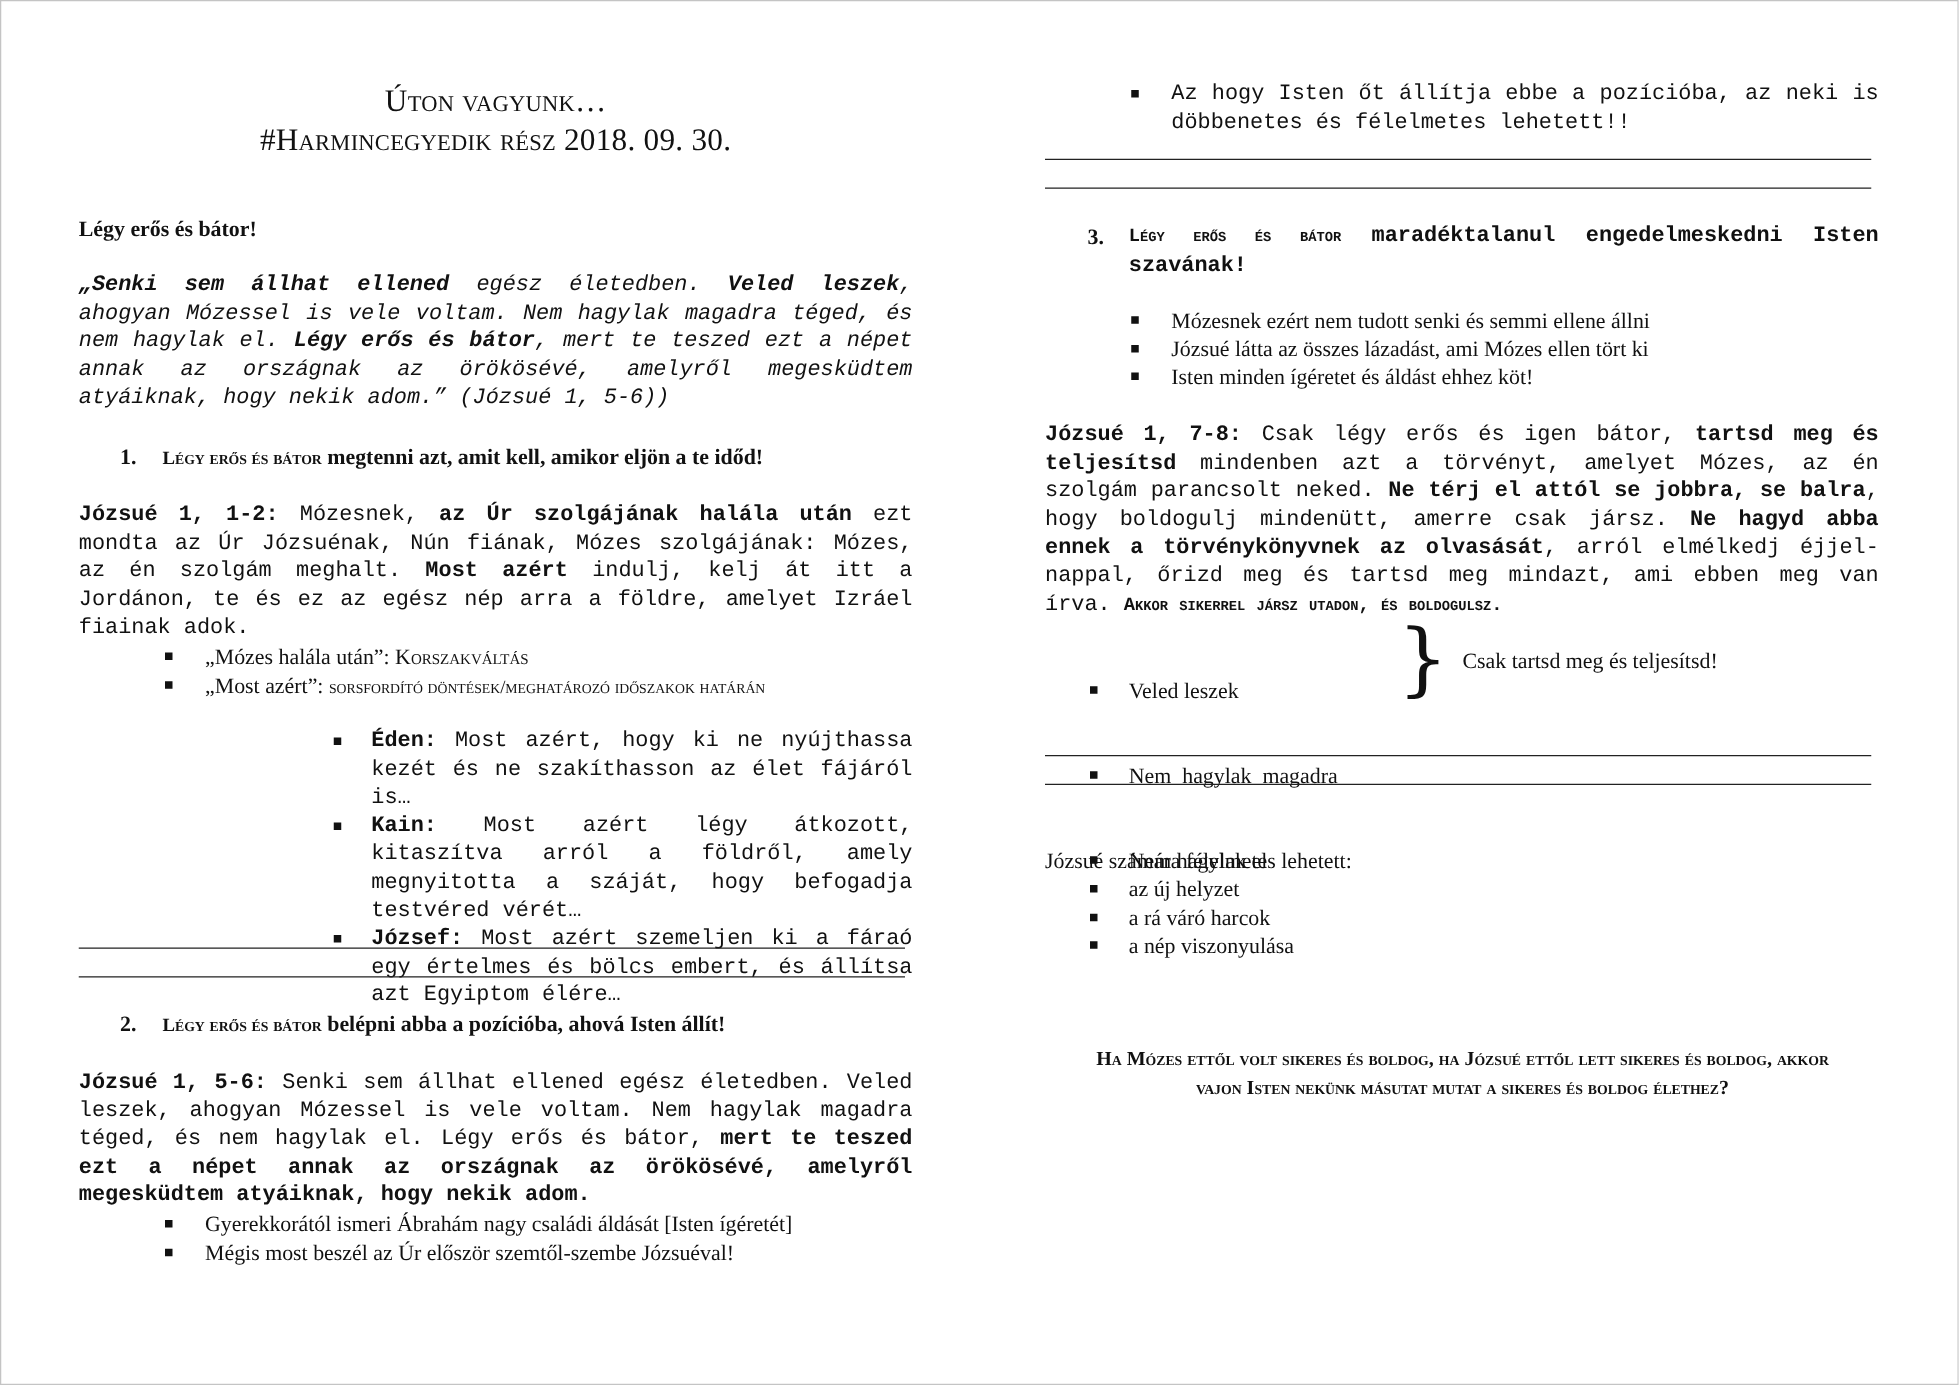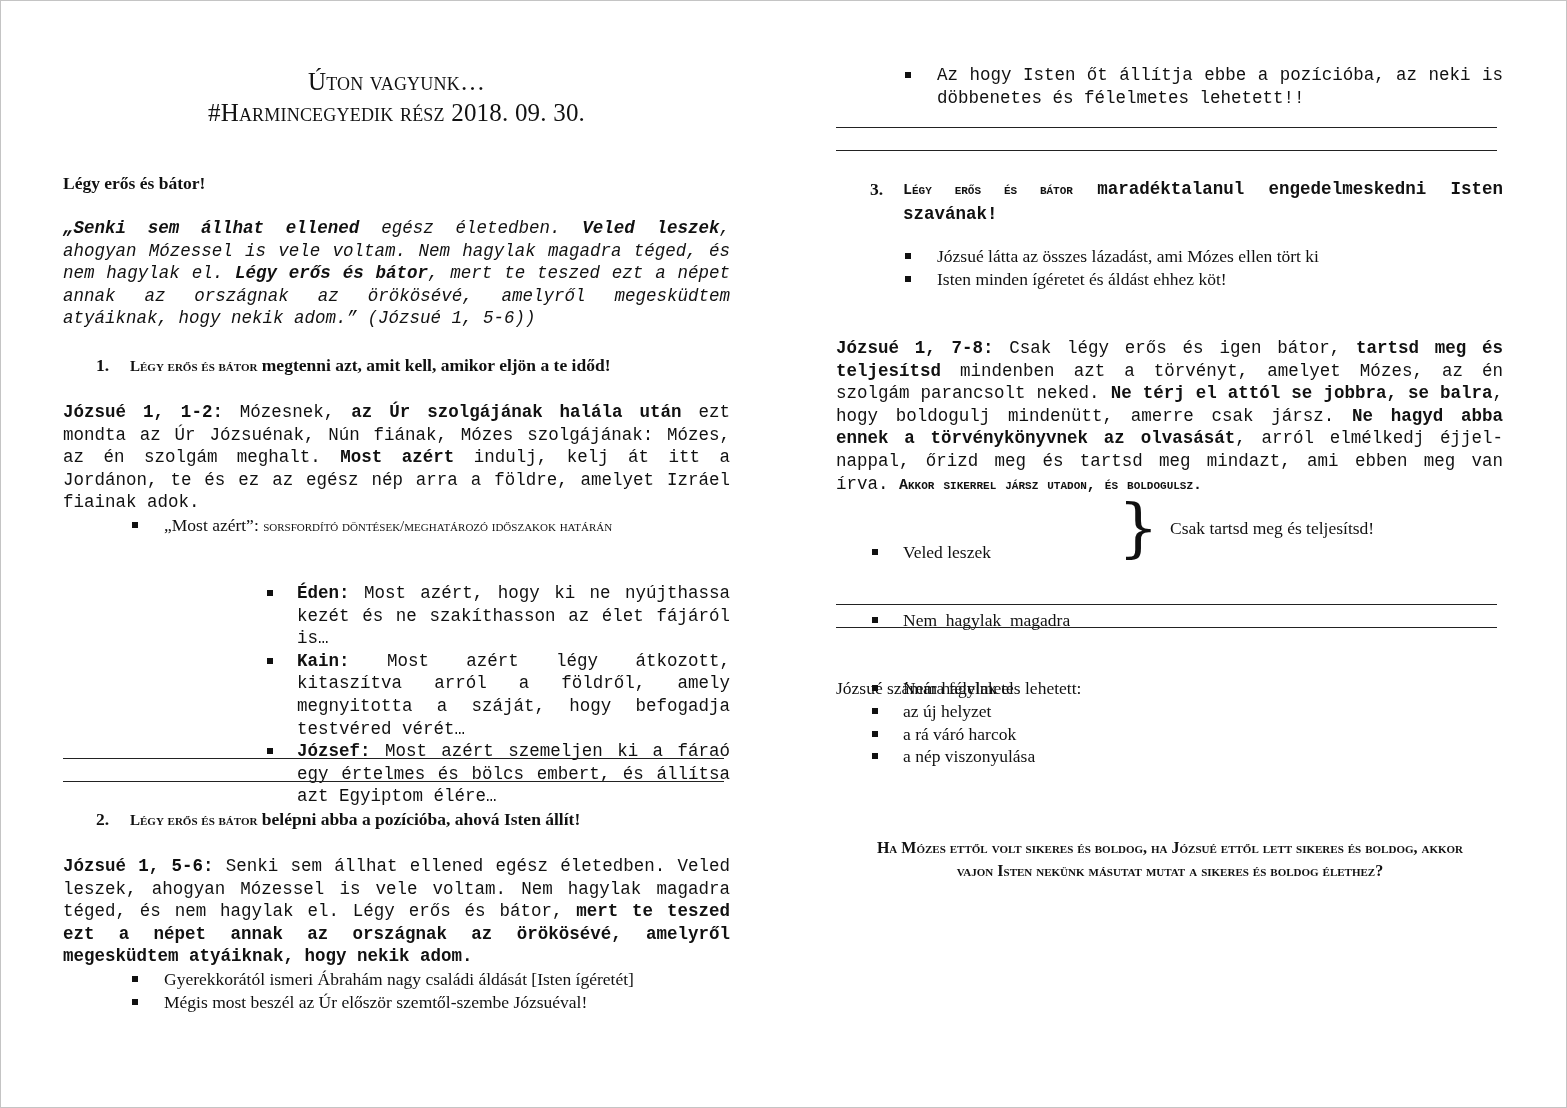--- a/index.html
+++ b/index.html
@@ -42,20 +42,21 @@
 
 <div class="col" style="left:96px;width:640px;top:354px;" data-name="section-1-heading">
   <span class="hnum heading" data-name="section-1-number">1.</span><span class="heading sc-small" data-name="section-1-caps">Légy erős és bátor</span><span class="heading" data-name="section-1-rest"> megtenni azt, amit kell, amikor eljön a te időd!</span>
 </div>
 
 <div class="col left j" style="top:401px;" data-name="section-1-paragraph">
   <b data-name="section-1-ref">Józsué 1, 1-2:</b><span data-name="section-1-text"> Mózesnek, </span><b data-name="section-1-bold">az Úr szolgájának halála után</b><span data-name="section-1-text"> ezt mondta az Úr Józsuénak, Nún fiának, Mózes szolgájának: Mózes, az én szolgám meghalt. </span><b data-name="section-1-bold">Most azért</b><span data-name="section-1-text"> indulj, kelj át itt a Jordánon, te és ez az egész nép arra a földre, amelyet Izráel fiainak adok.</span>
 </div>
 
 <ul class="sq abs" style="left:130px;width:600px;top:514px;line-height:22.6px;" data-name="section-1-bullets">
+  <li style="padding-left:34px;" data-name="list-item"><span data-name="bullet-text">„Mózes halála után”: </span><span class="sc" data-name="bullet-caps">Korszakváltás</span></li>
   <li style="padding-left:34px;text-align:justify;" data-name="list-item"><span data-name="bullet-text">„Most azért”: </span><span class="sc-small" style="font-size:15px;" data-name="bullet-caps">sorsfordító döntések/meghatározó időszakok határán</span></li>
 </ul>
 <style>
   ul.sq li::before{left:2px;top:8px;}
 </style>
 
 <ul class="sq abs j" style="left:265px;width:465px;top:582px;line-height:22.6px;" data-name="section-1-sub-bullets">
   <li style="padding-left:32px;" data-name="list-item"><b data-name="sub-bullet-label">Éden:</b><span data-name="sub-bullet-text"> Most azért, hogy ki ne nyújthassa kezét és ne szakíthasson az élet fájáról is…</span></li>
   <li style="padding-left:32px;" data-name="list-item"><b data-name="sub-bullet-label">Kain:</b><span data-name="sub-bullet-text"> Most azért légy átkozott, kitaszítva arról a földről, amely megnyitotta a száját, hogy befogadja testvéred vérét…</span></li>
   <li style="padding-left:32px;" data-name="list-item"><b data-name="sub-bullet-label">József:</b><span data-name="sub-bullet-text"> Most azért szemeljen ki a fáraó egy értelmes és bölcs embert, és állítsa azt Egyiptom élére…</span></li>
@@ -83,20 +84,21 @@
 
 <div class="hr" style="left:836px;width:661px;top:127px;" data-name="note-line"></div>
 <div class="hr" style="left:836px;width:661px;top:150px;" data-name="note-line"></div>
 
 <div class="col" style="left:870px;width:633px;top:178px;" data-name="section-3-heading">
   <span class="heading" style="position:absolute;left:0;" data-name="section-3-number">3.</span>
   <div class="heading j" style="margin-left:33px;text-align-last:left;" data-name="section-3-title"><span class="sc-small" style="word-spacing:10px;" data-name="section-3-caps">Légy erős és bátor</span><span style="word-spacing:10px;" data-name="section-3-rest"> maradéktalanul engedelmeskedni Isten szavának!</span></div>
 </div>
 
 <ul class="sq abs" style="left:903px;width:600px;top:245px;line-height:22.6px;" data-name="section-3-bullets">
+  <li style="padding-left:34px;" data-name="list-item">Mózesnek ezért nem tudott senki és semmi ellene állni</li>
   <li style="padding-left:34px;" data-name="list-item">Józsué látta az összes lázadást, ami Mózes ellen tört ki</li>
   <li style="padding-left:34px;" data-name="list-item">Isten minden ígéretet és áldást ehhez köt!</li>
 </ul>
 <style>
   ul.sq[data-name="section-2-bullets-continued"] li::before,
   ul.sq[data-name="section-3-bullets"] li::before{left:2px;}
 </style>
 
 <div class="col right j" style="top:337px;" data-name="section-3-paragraph">
   <b data-name="section-3-ref">Józsué 1, 7-8:</b><span data-name="section-3-text"> Csak légy erős és igen bátor, </span><b data-name="section-3-bold">tartsd meg és teljesítsd</b><span data-name="section-3-text"> mindenben azt a törvényt, amelyet Mózes, az én szolgám parancsolt neked. </span><b data-name="section-3-bold">Ne térj el attól se jobbra, se balra</b><span data-name="section-3-text">, hogy boldogulj mindenütt, amerre csak jársz. </span><b data-name="section-3-bold">Ne hagyd abba ennek a törvénykönyvnek az olvasását</b><span data-name="section-3-text">, arról elmélkedj éjjel-nappal, őrizd meg és tartsd meg mindazt, ami ebben meg van írva. </span><b class="sc-small" data-name="section-3-caps-conclusion">Akkor sikerrel jársz utadon, és boldogulsz.</b>

